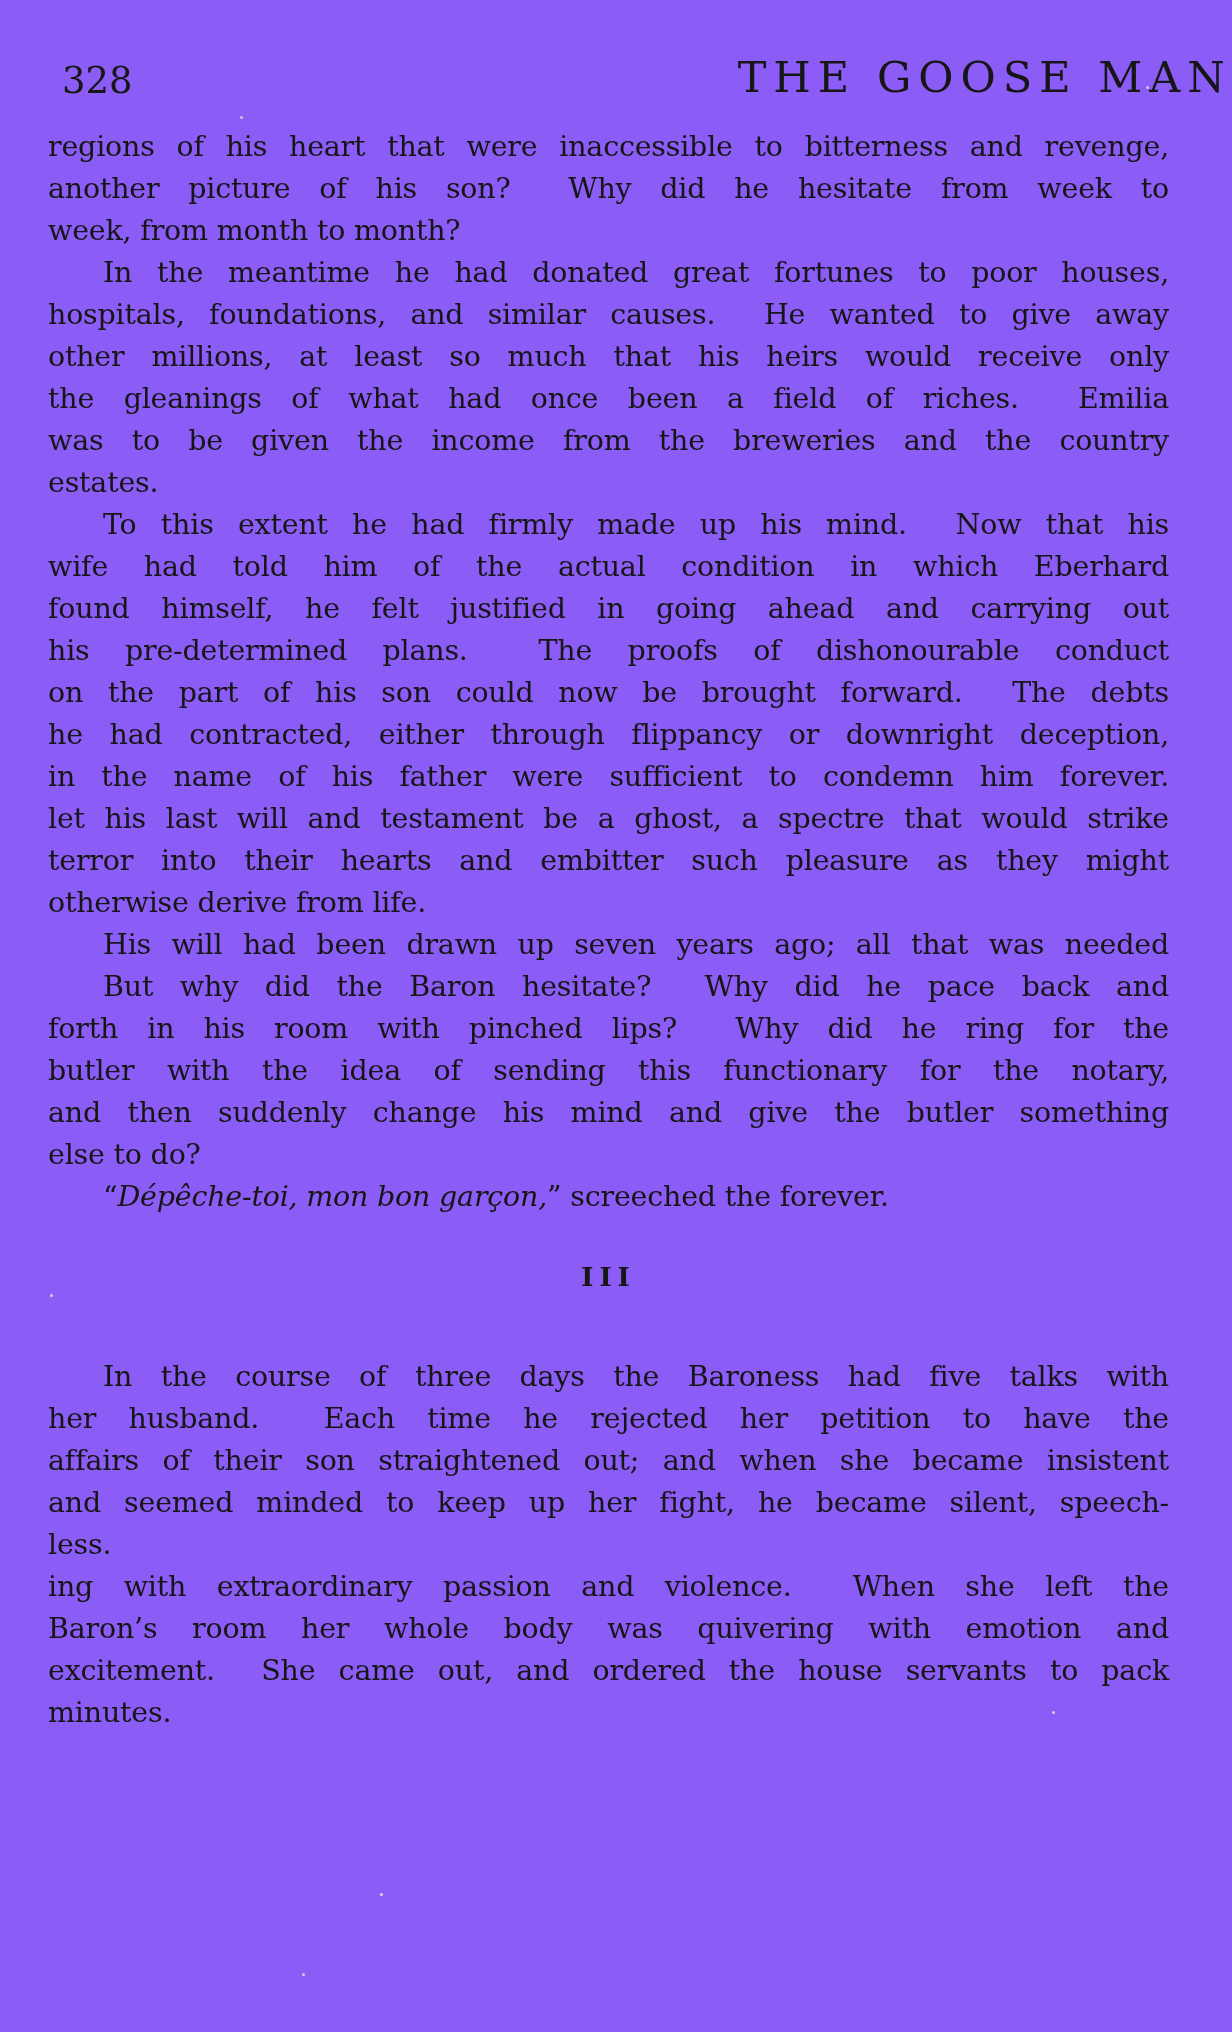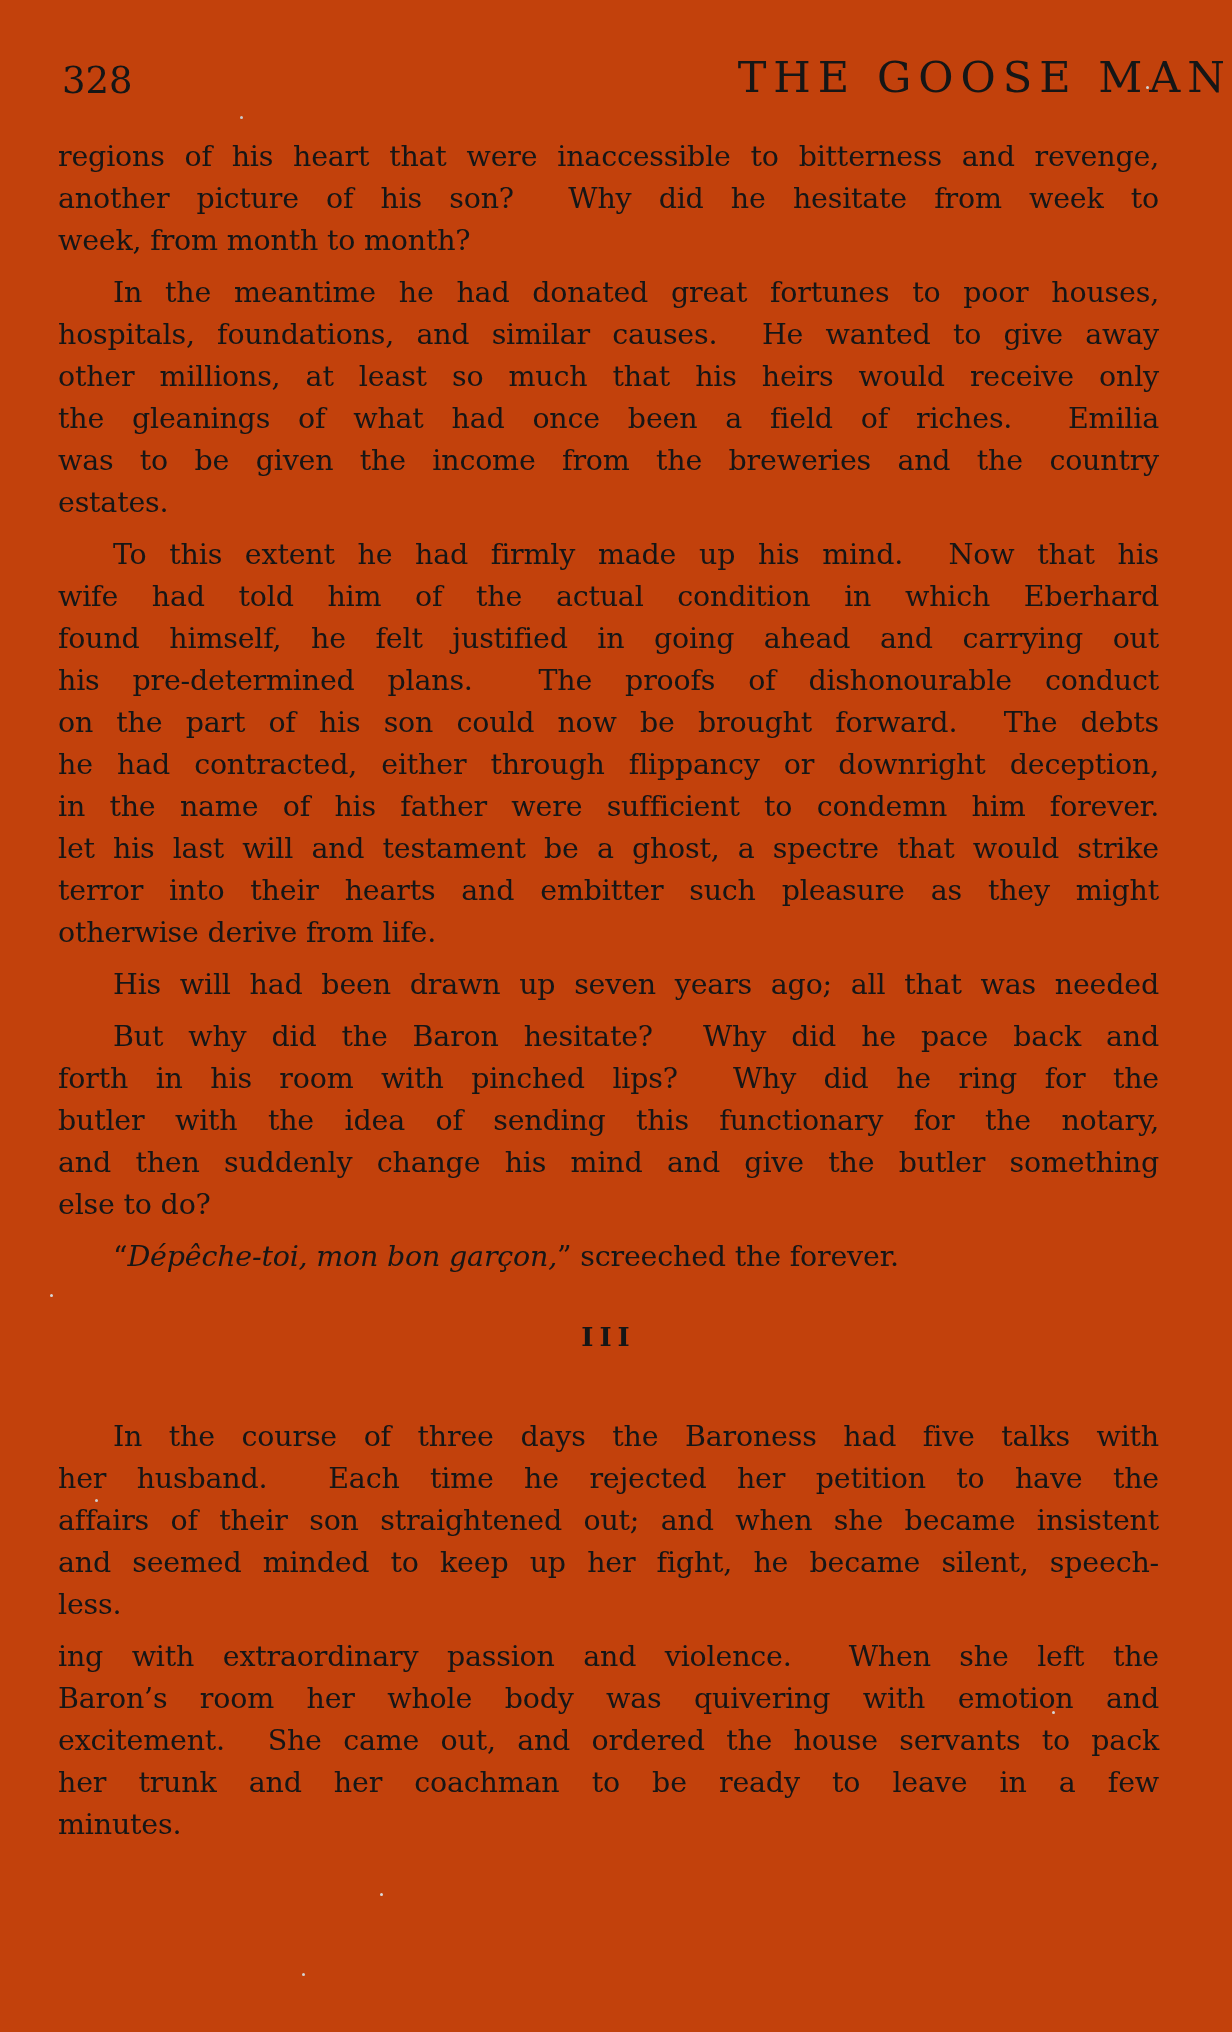--- a/index.html
+++ b/index.html
@@ -1,20 +1,20 @@
 <!DOCTYPE html>
 <html><head>
 <meta charset="utf-8">
 <style>
   html, body { margin: 0; padding: 0; background: #e8e8e8; }
   .page {
     position: relative;
     width: 1232px;
     height: 2032px;
-    background: #c2410c;
+    background: #8b5cf6;
     color: #161616;
     font-family: "DejaVu Serif", serif;
     overflow: hidden;
   }
   .page-number {
     position: absolute;
     left: 62px;
     top: 58px;
     font-size: 37px;
     line-height: 46px;
@@ -31,21 +31,21 @@
     white-space: nowrap;
   }
   .text-block {
     position: absolute;
     left: 48px;
     top: 126px;
     width: 1121px;
     font-size: 28.5px;
     letter-spacing: -0.2px;
   }
-  .paragraph { margin: 10px; padding: 0; }
+  .paragraph { margin: 0; padding: 0; }
   .line {
     height: 42px;
     line-height: 42px;
     text-align: justify;
     text-align-last: justify;
     white-space: nowrap;
     overflow: visible;
   }
   .line.para-end {
     text-align-last: left;
@@ -132,17 +132,16 @@
         <div class="line indent"><span>In the course of three days the Baroness had five talks with</span></div>
         <div class="line"><span>her husband.&nbsp; Each time he rejected her petition to have the</span></div>
         <div class="line"><span>affairs of their son straightened out; and when she became insistent</span></div>
         <div class="line"><span>and seemed minded to keep up her fight, he became silent, speech-</span></div>
         <div class="line para-end"><span>less.</span></div>
       </div>
       <div class="paragraph">
         <div class="line"><span>ing with extraordinary passion and violence.&nbsp; When she left the</span></div>
         <div class="line"><span>Baron’s room her whole body was quivering with emotion and</span></div>
         <div class="line"><span>excitement.&nbsp; She came out, and ordered the house servants to pack</span></div>
-        <div class="line"><span>her trunk and her coachman to be ready to leave in a few</span></div>
         <div class="line para-end"><span>minutes.</span></div>
       </div>
     </div>
 </div>
 
 </body></html>

